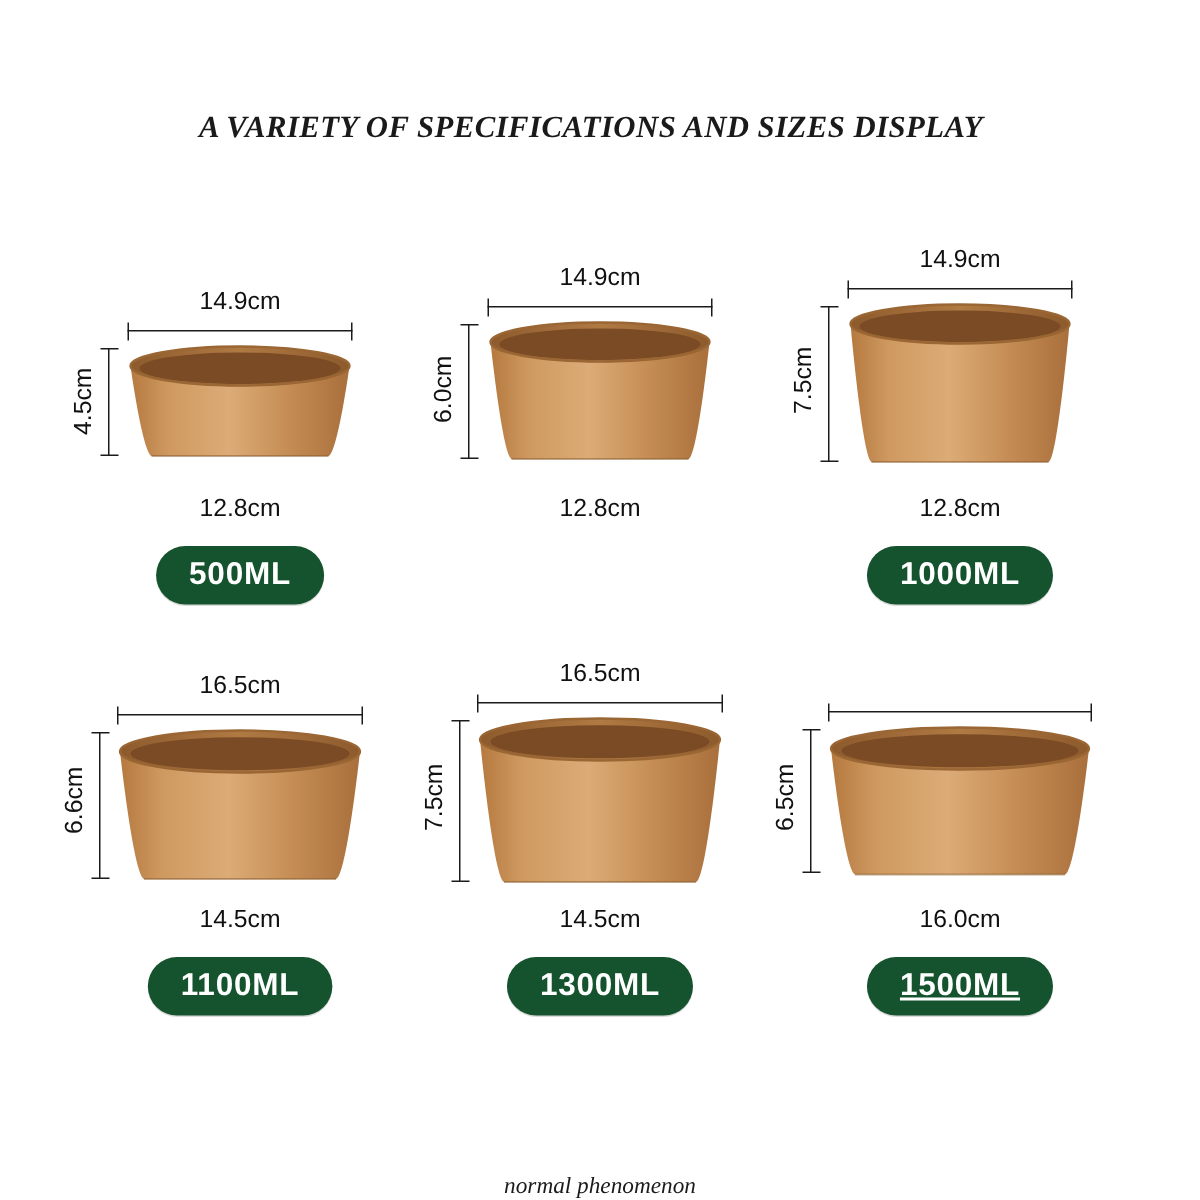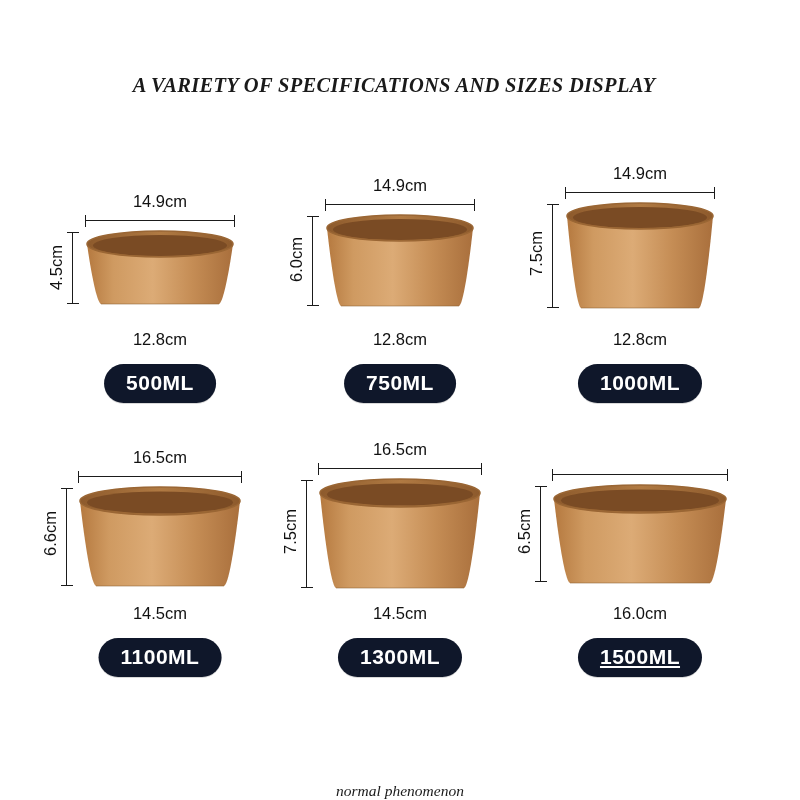--- a/index.html
+++ b/index.html
@@ -106,21 +106,21 @@
   .bowl {
     position: absolute;
   }
   .bowl svg { display: block; }
 
   
   .pill {
     position: absolute;
     left: 50%;
     transform: translateX(-50%);
-    background: #0f172a;
+    background: #14532d;
     color: #ffffff;
     border-radius: 20px;
     font-family: "Liberation Sans", sans-serif;
     font-weight: bold;
     font-size: 21px;
     letter-spacing: 0.5px;
     padding: 7px 22px 8px 22px;
     white-space: nowrap;
     text-align: center;
     box-shadow: 0 1px 0 rgba(0,0,0,0.15);
@@ -211,21 +211,20 @@
           <ellipse cx="75" cy="14" rx="73" ry="13" fill="none" stroke="#9a6634" stroke-width="1.6"></ellipse>
           <path d="M16,92 L134,92" stroke="#8d5e30" stroke-width="1.2" fill="none" opacity="0.55"></path>
         </svg>
       </div>
 
       <div class="rule-v" style="left:32px; top:66px; height:90px;"></div>
       <div class="dim-side" style="left:-12px; top:100px; width:56px; text-align:center;">6.0cm</div>
 
       <div class="dim-bottom" style="left:20px; top:180px; width:200px;">12.8cm</div>
 
-      <div class="pill" style="top:214px;">750ML</div>
     </div>
 
     <div class="cell">
       <div class="dim-top" style="left:20px; top:14px; width:200px;">14.9cm</div>
       <div class="rule-h" style="left:45px; top:42px; width:150px;"></div>
 
       <div class="bowl" style="left:45px; top:52px;">
         <svg width="150" height="112" viewBox="0 0 150 112">
           <defs>
             <linearGradient id="g1000" x1="0" y1="0" x2="1" y2="0">

